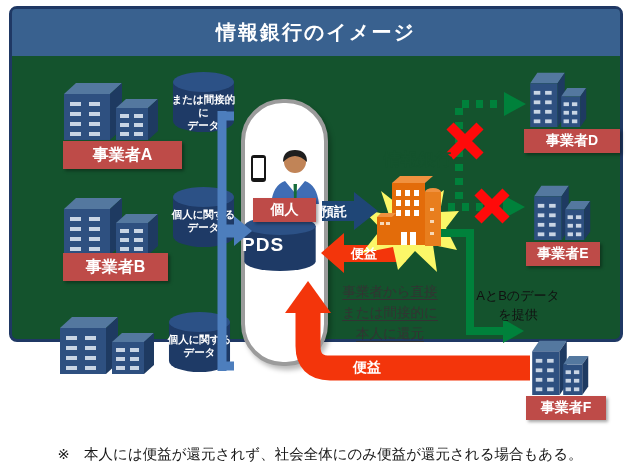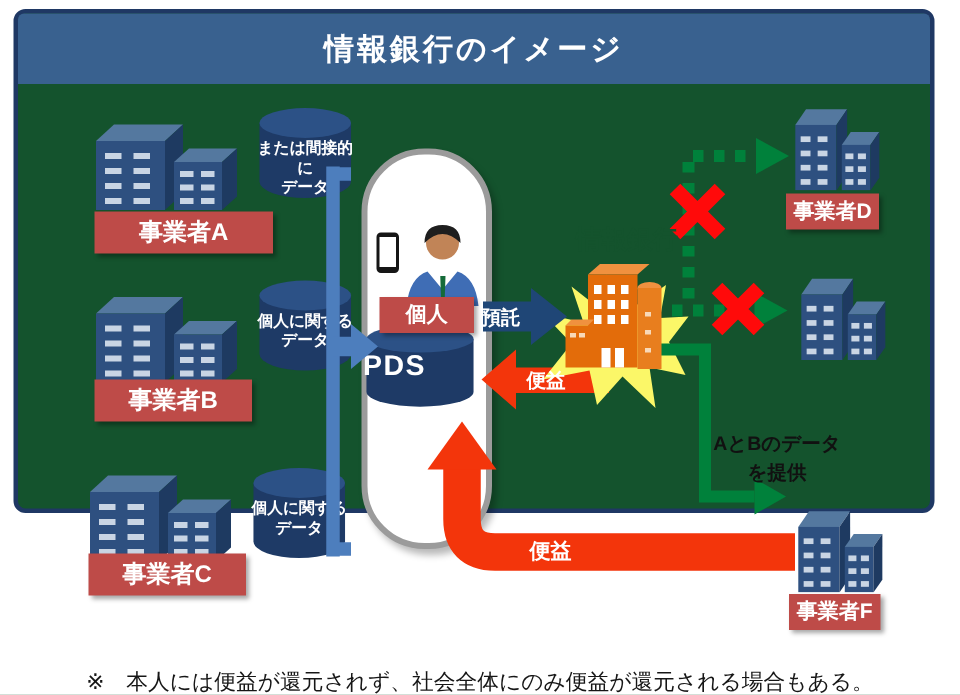--- a/index.html
+++ b/index.html
@@ -41,21 +41,21 @@
   .bank-title{left:368px;top:148px;width:100px;text-align:center;color:#14532d;
     font-size:17px;font-weight:bold;z-index:7;}
   .flow-text{color:#fff;font-weight:bold;z-index:7;}
   .yotaku{left:321px;top:203px;width:34px;font-size:13px;}
   .benefit-in{left:345px;top:245px;width:38px;font-size:13px;text-align:center;}
   .benefit-bottom{left:353px;top:359px;width:40px;font-size:14px;text-align:left;}
   .return-note{left:333px;top:281px;width:114px;text-align:center;color:#333;
     font-size:13.5px;line-height:21px;white-space:pre-line;
     text-decoration:underline;text-underline-offset:3px;z-index:7;}
   .provide{left:471px;top:286px;width:94px;text-align:center;color:#111;
-    font-size:13px;font-weight:bold;line-height:19px;white-space:pre-line;z-index:7;}
+    font-size:13px;font-weight:normal;line-height:19px;white-space:pre-line;z-index:7;}
   .footnote{left:0;right:0;top:426px;text-align:center;color:#161616;
     font-size:14.5px;z-index:7;margin-top:19px;}
 
   
   .f-bldg-front{fill:var(--bldgFront);} .f-bldg-side{fill:var(--bldgSide);}
   .f-bldg-top{fill:var(--bldgTop);} .f-window{fill:var(--windowBlue);}
   .f-cyl{fill:var(--cyl);} .f-cyl-top{fill:var(--cylTop);}
   .s-blue{stroke:var(--lineBlue);fill:none;}
   .f-blue{fill:var(--lineBlue);}
   .f-navy{fill:var(--arrowNavy);}
@@ -132,21 +132,20 @@
   <div class="abs entity-label lab-l" style="left:63px;top:253px;width:105px;height:28px">事業者B</div>
 
   <svg class="abs icon-svg" style="left:58px;top:314px;width:104px;height:60px">
       <use href="#bldg"></use>
     </svg>
   <svg class="abs icon-svg" style="left:167px;top:311px;width:65px;height:62px">
       <use href="#cylsym"></use>
     </svg>
   <div class="abs cyl-text" style="left:167px;top:333px;width:65px">個人に関する
 データ</div>
-  <div class="abs entity-label lab-l" style="left:59px;top:369px;width:105px;height:28px">事業者C</div>
 
   <div class="abs capsule"></div>
   <div class="abs phone"></div>
   <svg class="abs person" viewBox="0 0 50 57">
     <circle cx="25" cy="15" r="11" fill="#C18457"></circle>
     <path d="M13,15 Q13,3 25,3 Q37,3 37,15 Q31,9 25,9 Q19,9 13,15 Z" fill="#1E1E1E"></path>
     <path d="M1,57 Q3,38 15,34 L25,46 L35,34 Q47,38 49,57 Z" fill="#3F6DB5"></path>
     <polygon points="20,34 30,34 25,42" fill="#FFFFFF"></polygon>
     <polygon points="23.5,37 27,37 26.5,52 24,52" fill="#156B39"></polygon>
   </svg>
@@ -223,30 +222,34 @@
 
     <g>
       <path class="s-red" d="M530,368 H330 Q308,368 308,346 V312" stroke-width="25"></path>
       <polygon class="f-red" points="285,313 331,313 308,281"></polygon>
     </g>
   </svg>
 
   <svg class="abs r-bldg" style="left:529px;top:70px;width:62px;height:57px">
       <use href="#bldg"></use>
     </svg>
-  <div class="abs entity-label lab-r" style="left:524px;top:129px;width:62px;height:24px">事業者D</div>
+  <div class="abs entity-label lab-r" style="left:524px;top:129px;width:96px;height:24px">事業者D</div>
   <svg class="abs r-bldg" style="left:533px;top:183px;width:62px;height:57px">
       <use href="#bldg"></use>
     </svg>
+  <div class="abs entity-label lab-r" style="left:526px;top:242px;width:74px;height:24px">事業者E</div>
   <svg class="abs r-bldg" style="left:531px;top:338px;width:62px;height:57px">
       <use href="#bldg"></use>
     </svg>
-  <div class="abs entity-label lab-r" style="left:526px;top:396px;width:61px;height:24px">事業者F</div>
+  <div class="abs entity-label lab-r" style="left:526px;top:396px;width:80px;height:24px">事業者F</div>
 
   <div class="abs bank-title">情報銀行</div>
   <div class="abs flow-text yotaku">預託</div>
   <div class="abs flow-text benefit-in">便益</div>
+  <div class="abs return-note">事業者から直接
+または間接的に
+本人に還元</div>
   <div class="abs provide">AとBのデータ
 を提供</div>
   <div class="abs flow-text benefit-bottom">便益</div>
   <div class="abs footnote">※　本人には便益が還元されず、社会全体にのみ便益が還元される場合もある。</div>
 
 </div>
 
 </body></html>

